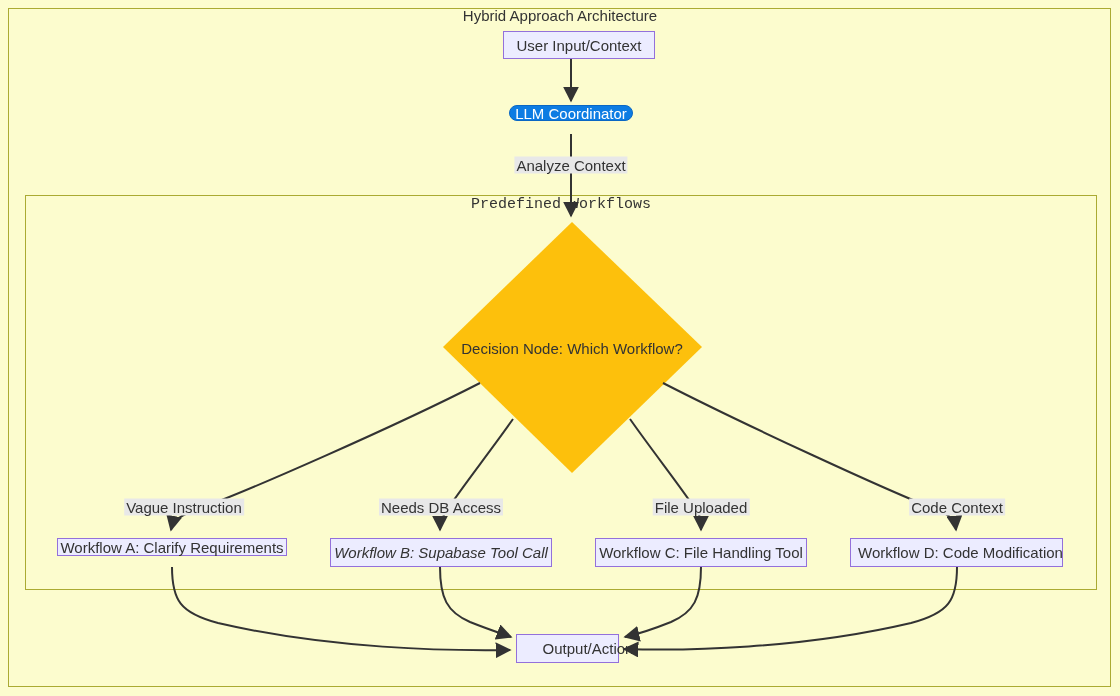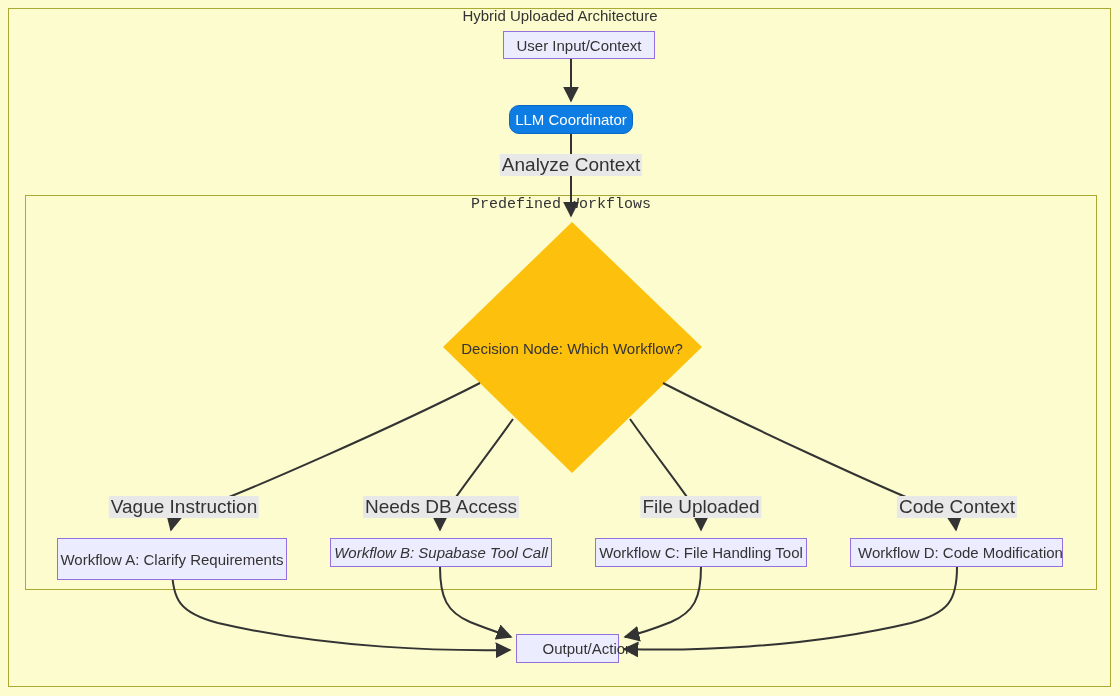--- a/index.html
+++ b/index.html
@@ -91,32 +91,32 @@
     white-space: nowrap;
     font-size: 15px;
     color: var(--text-color, #333);
   }
   .edge-label {
     position: absolute;
     transform: translate(-50%, -50%);
     background: var(--label-bg, #e8e8e8);
     padding: 0 2px;
     white-space: nowrap;
-    font-size: 19px;
+    font-size: 15px;
     color: var(--text-color, #333);
   }
 </style>
 </head>
 <body>
 
 <div id="canvas">
 
   <div class="outer-border"></div>
 
-  <div class="diagram-title">Hybrid Uploaded Architecture</div>
+  <div class="diagram-title">Hybrid Approach Architecture</div>
 
   <div class="subgraph"></div>
 
   <svg id="edge-layer" width="1120" height="696" viewBox="0 0 1120 696" xmlns="http://www.w3.org/2000/svg">
     <defs>
       <marker id="arrow" viewBox="0 0 10 10" refX="9" refY="5" markerWidth="8" markerHeight="8" orient="auto-start-reverse">
         <path class="arrowhead" d="M0,0 L10,5 L0,10 z"></path>
       </marker>
     </defs>
 
@@ -133,31 +133,31 @@
     <path class="edge" marker-end="url(#arrow)" d="M172,567 C172,600 180,613 218,623 C330,649 448,651 510,650"></path>
     <path class="edge" marker-end="url(#arrow)" d="M440,567 C440,598 447,612 470,622 C490,630 503,634 511,637"></path>
     <path class="edge" marker-end="url(#arrow)" d="M701,567 C701,598 694,612 671,622 C651,630 638,634 625,637"></path>
     <path class="edge" marker-end="url(#arrow)" d="M957,567 C957,600 949,613 911,623 C800,649 685,651 624,649"></path>
   </svg>
 
   <div class="subgraph-title">Predefined Workflows</div>
 
   <div class="node" style="left:503px; top:31px; width:152px; height:28px;">User Input/Context</div>
 
-  <div class="node-coordinator" style="left:509px; top:105px; width:124px; height:29px;">LLM Coordinator</div>
+  <div class="node-coordinator" style="left:509px; top:105px; width:124px; height:16px;">LLM Coordinator</div>
 
   <div class="edge-label" style="left:571px; top:165px;">Analyze Context</div>
 
   <div class="decision-label">Decision Node: Which Workflow?</div>
 
   <div class="edge-label" style="left:184px; top:507px;">Vague Instruction</div>
   <div class="edge-label" style="left:441px; top:507px;">Needs DB Access</div>
   <div class="edge-label" style="left:701px; top:507px;">File Uploaded</div>
   <div class="edge-label" style="left:957px; top:507px;">Code Context</div>
 
-  <div class="node" style="left:57px; top:538px; width:230px; height:42px;">Workflow A: Clarify Requirements</div>
+  <div class="node" style="left:57px; top:538px; width:230px; height:18px;">Workflow A: Clarify Requirements</div>
   <div class="node" style="left:330px; top:538px; width:222px; height:29px;font-style:italic;">Workflow B: Supabase Tool Call</div>
   <div class="node" style="left:595px; top:538px; width:212px; height:29px;">Workflow C: File Handling Tool</div>
   <div class="node" style="left:850px; top:538px; width:213px; height:29px;padding-left:8px;">Workflow D: Code Modification</div>
 
   <div class="node" style="left:516px; top:634px; width:103px; height:29px;padding-left:41px;">Output/Action</div>
 
 </div>
 
 </body></html>

